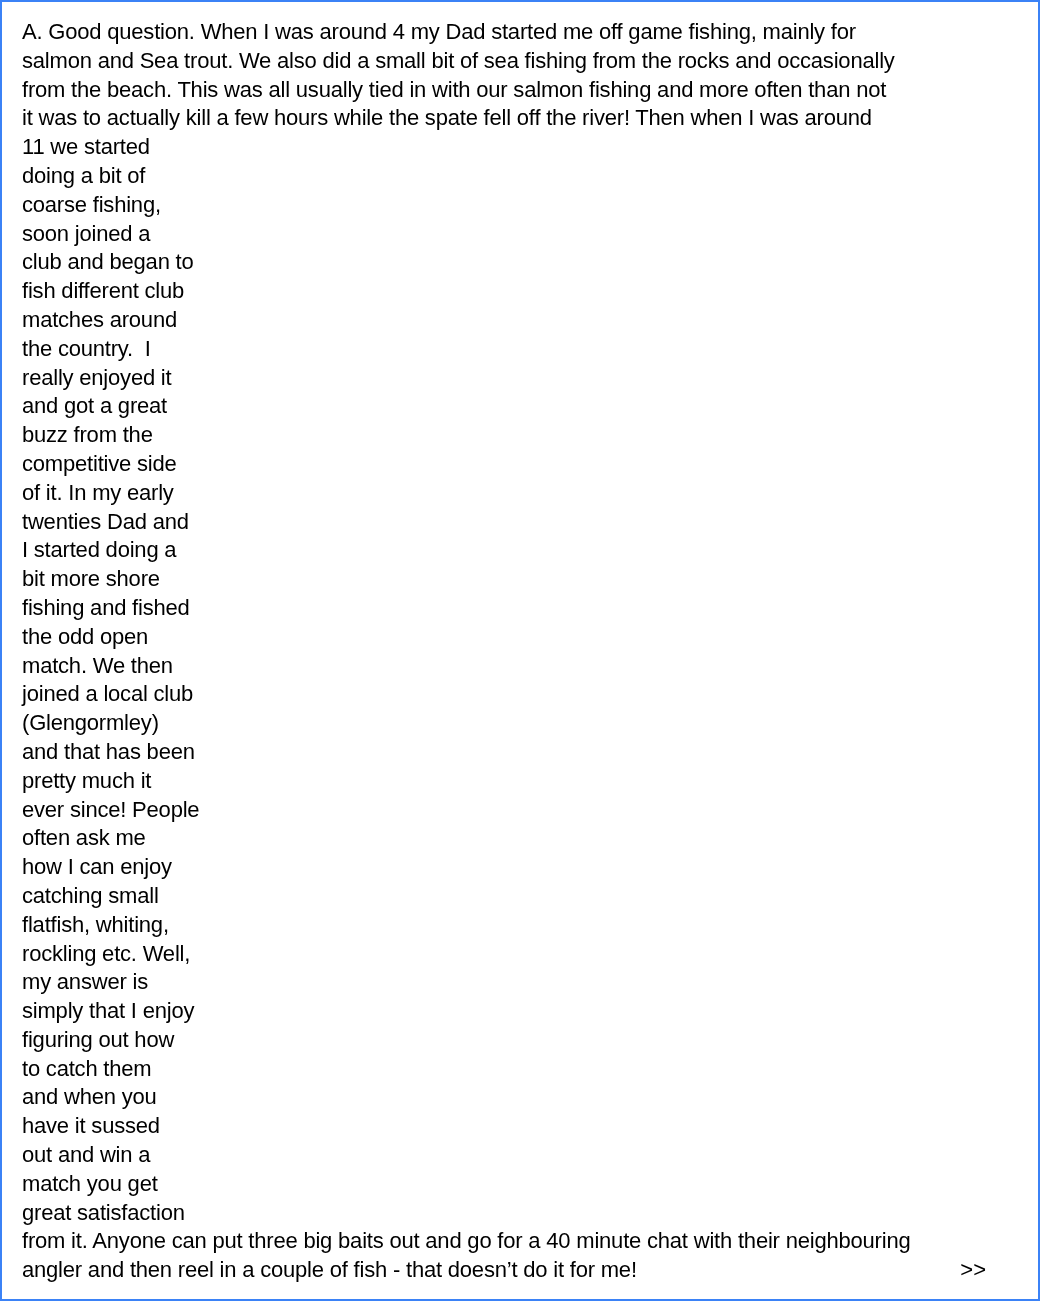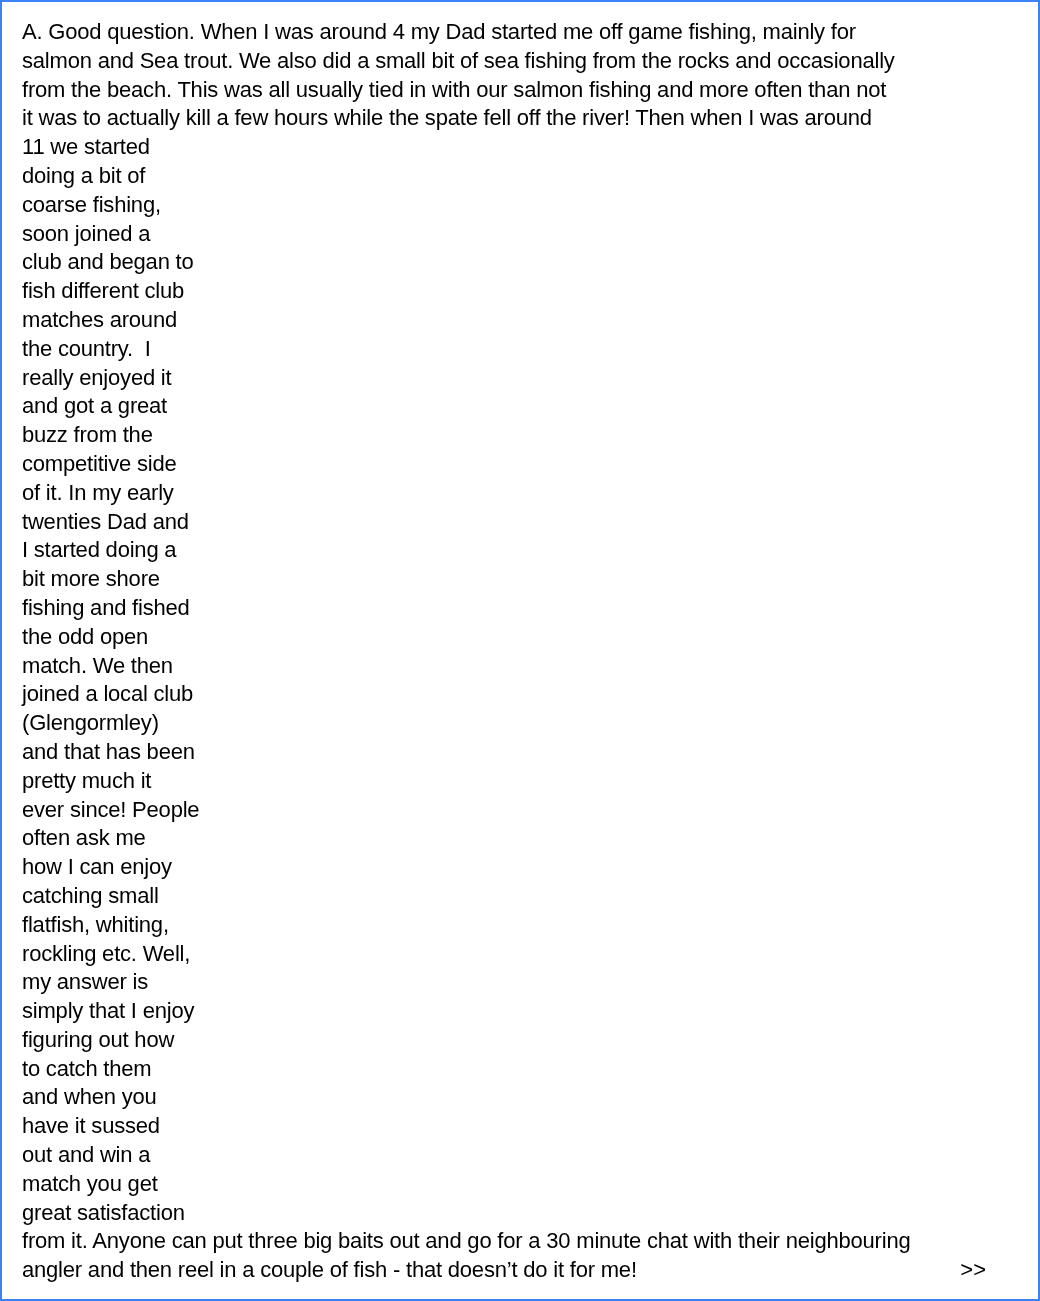--- a/index.html
+++ b/index.html
@@ -84,20 +84,20 @@
 simply that I enjoy
 figuring out how
 to catch them
 and when you
 have it sussed
 out and win a
 match you get
 great satisfaction</p>
 
   <div class="closing-wrap">
-    <p class="para">from it. Anyone can put three big baits out and go for a 30 minute chat with their neighbouring
+    <p class="para">from it. Anyone can put three big baits out and go for a 40 minute chat with their neighbouring
 angler and then reel in a couple of fish - that doesn’t do it for me!</p>
     <a class="next-link">&gt;&gt;</a>
   </div>
 
   <div></div>
 
 </div>
 
 </body></html>

